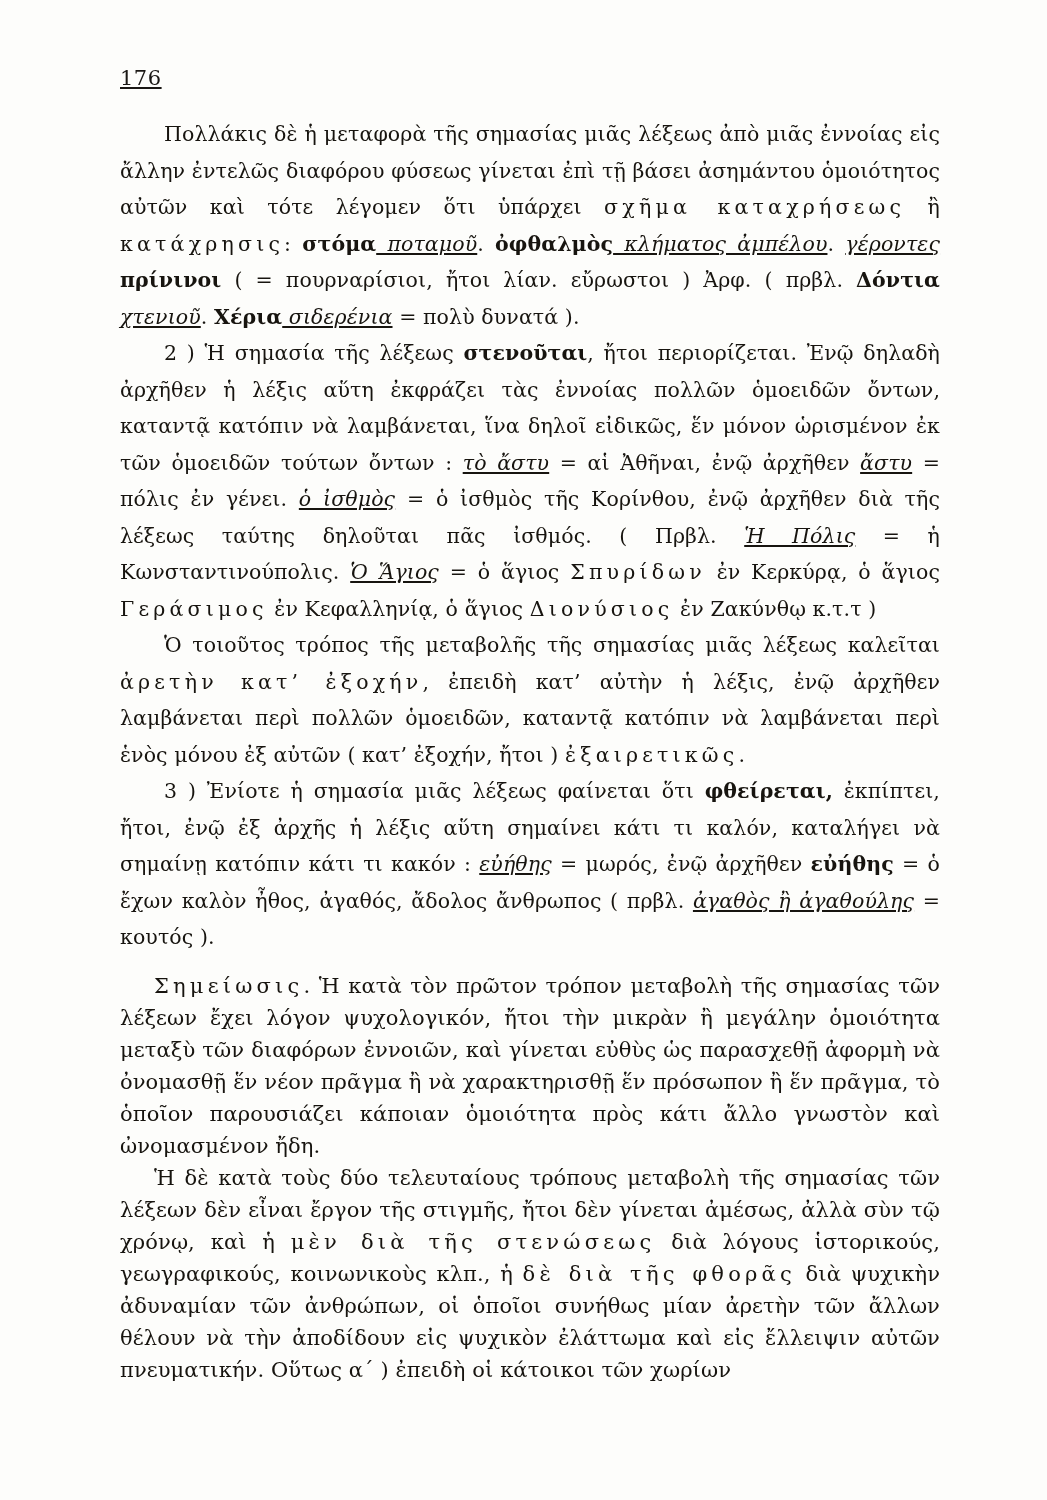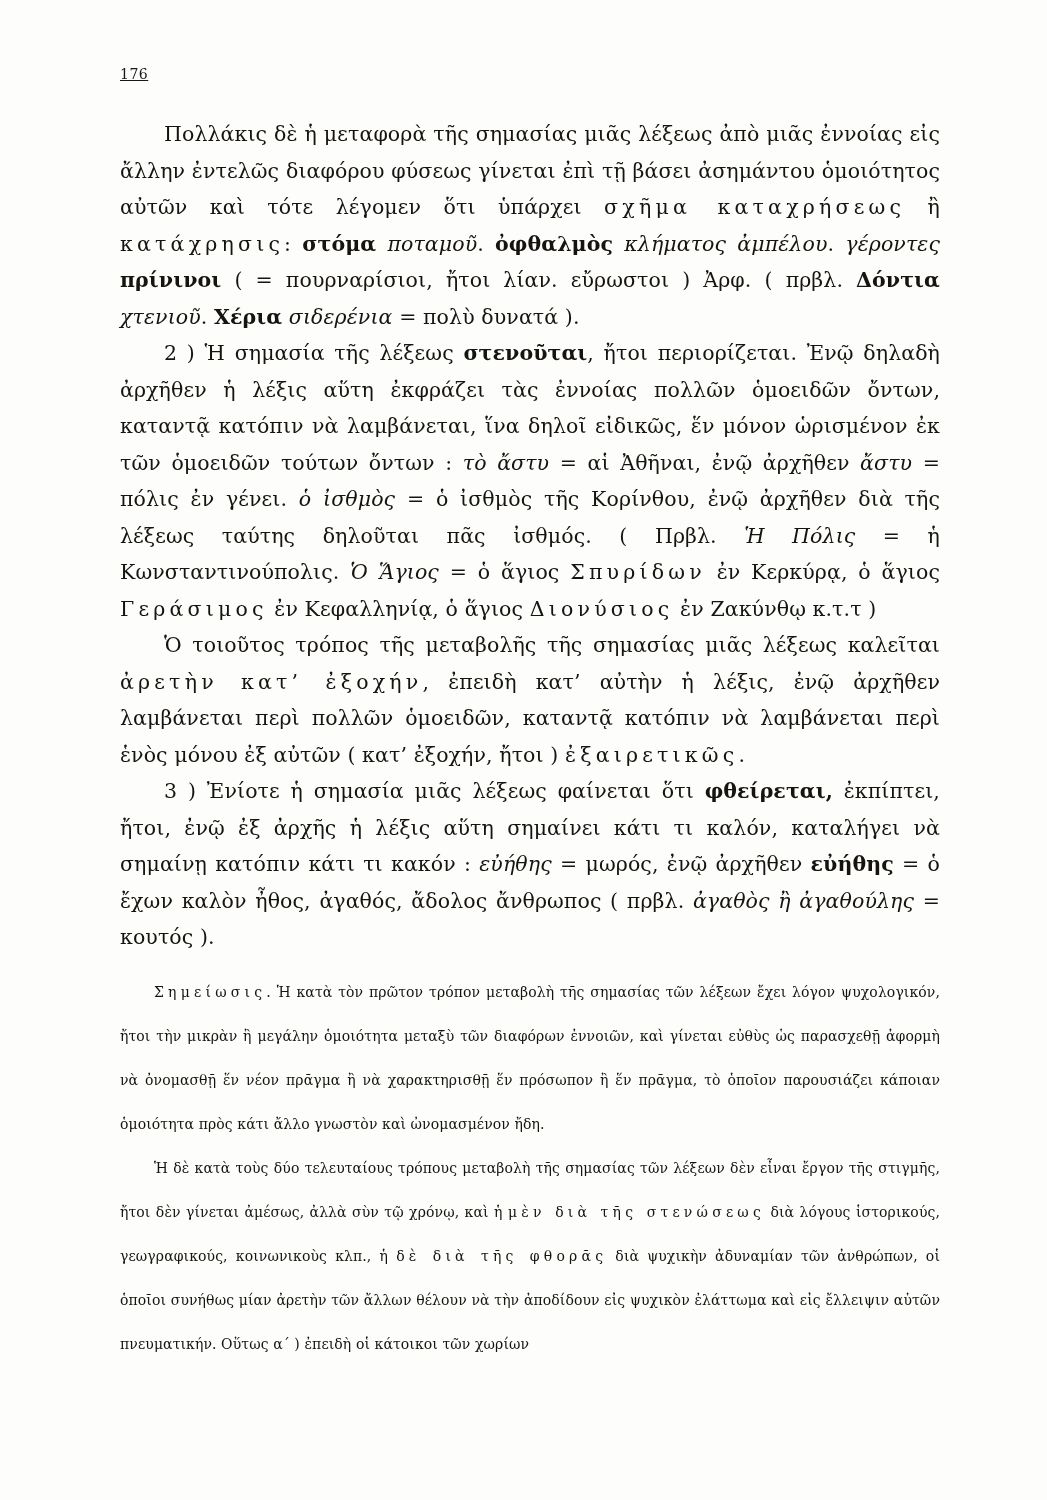--- a/index.html
+++ b/index.html
@@ -19,21 +19,21 @@
     position: absolute;
     left: 0; top: 0;
     width: 1047px;
     height: 1500px;
     background: #fdfdfb;
   }
   .page-number {
     position: absolute;
     left: 120px;
     top: 66px;
-    font-size: 14px;
+    font-size: 21px;
     letter-spacing: 0.5px;
     color: #1a1714;
     text-decoration: underline;
   }
   .body-text {
     position: absolute;
     left: 120px;
     top: 116px;
     width: 820px;
   }
@@ -46,30 +46,30 @@
     color: #17140f;
     letter-spacing: 0.1px;
   }
   p.indent {
     text-indent: 44px;
   }
   p.noindent {
     text-indent: 0;
   }
   .b { font-weight: bold; }
-  .i { font-style: italic; }
+  .i { font-style: italic; text-decoration: underline; }
   .sp { letter-spacing: 4.2px; }
   .note {
     margin-top: 14px;
     font-size: 17.5px;
     line-height: 32px;
     text-align: justify;
     letter-spacing: 0.1px;
   }
-  .note p { font-size: 14px; line-height: 44px; }
+  .note p { font-size: 21px; line-height: 32px; }
   .note p.indent { text-indent: 34px; }
 </style>
 </head>
 <body>
 
 <div class="page">
 
   <div class="page-number">176</div>
 
   <div class="body-text">

